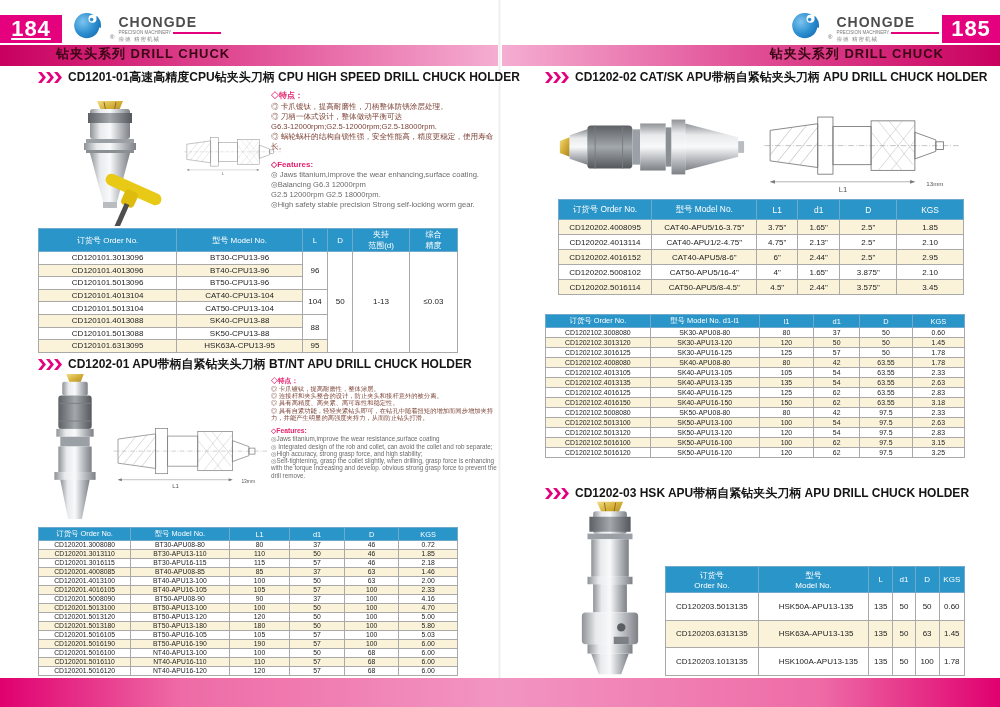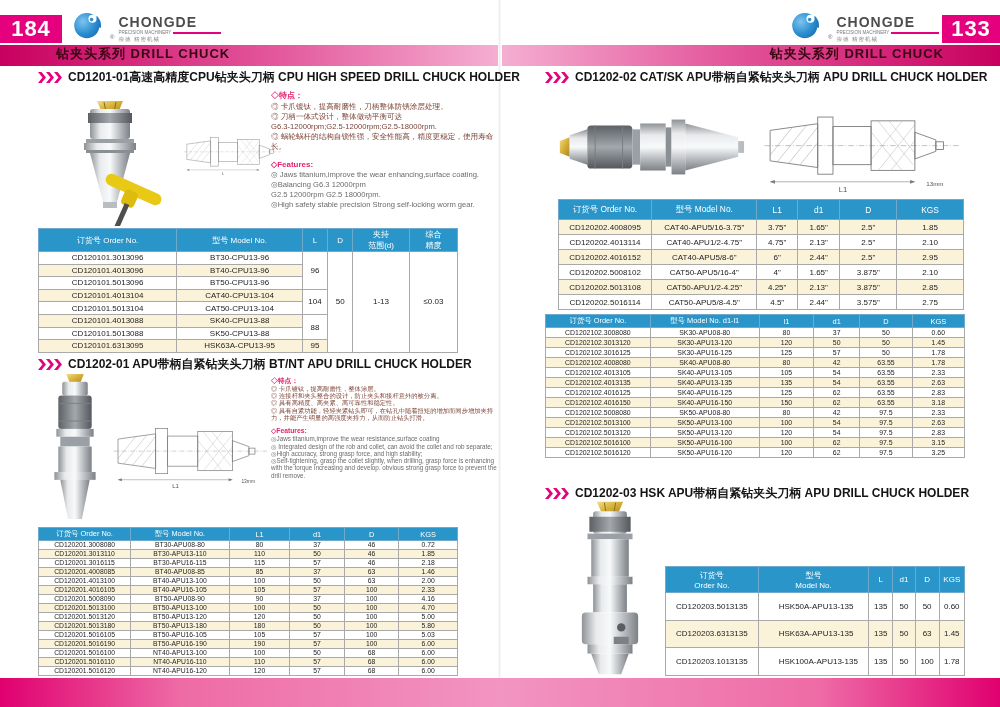--- a/index.html
+++ b/index.html
@@ -7,21 +7,21 @@
   #stage { position:relative; width:1000px; height:707px; background:#fff; overflow:hidden; }
   .abs { position:absolute; }
 
   
   .page-split { position:absolute; left:498px; top:0; width:3px; height:707px;
     background:linear-gradient(90deg, rgba(0,0,0,0) 0%, rgba(0,0,0,0.07) 50%, rgba(0,0,0,0) 100%); }
 
   
   .page-num { position:absolute; background:#e5007d; color:#fff; font-weight:bold;
     font-size:22px; display:flex; align-items:center; justify-content:center; letter-spacing:1px; }
-  #pn-left { left:0; top:15px; width:62px; height:28px; }
+  #pn-left { left:0; top:15px; width:62px; height:28px;text-decoration:underline; }
   #pn-right { right:0; top:15px; width:58px; height:28px; }
 
   
   .logo { position:absolute; display:flex; align-items:flex-end; gap:4px; }
   #logo-left { left:70px; top:7px; }
   #logo-right { left:788px; top:7px; }
   .logo-text { padding-top:5px; }
   .logo-name { font-size:14px; font-weight:bold; color:#4d4d4d; letter-spacing:1px; line-height:1; }
   .logo-sub { font-size:4.5px; color:#7a7a7a; display:flex; align-items:center; gap:2px; white-space:nowrap; margin-top:1px; }
   .pink-line { display:inline-block; width:48px; height:2px; background:#e5007d; }
@@ -501,21 +501,21 @@
           <td>CD120201.5016120</td>
           <td>NT40-APU16-120</td>
           <td>120</td>
           <td>57</td>
           <td>68</td>
           <td>6.00</td>
         </tr>
       </tbody>
     </table>
 
-  <div class="page-num" id="pn-right">133</div>
+  <div class="page-num" id="pn-right">185</div>
 
   <div class="logo" id="logo-right">
     <svg width="36" height="36" viewBox="0 0 40 40">
       <circle cx="19" cy="21" r="15.5" fill="url(#blueG)"></circle>
       <path d="M30,10 A15.5,15.5 0 1,0 34,23" fill="none" stroke="#fff" stroke-width="3"></path>
       <circle cx="25" cy="13" r="4.5" fill="#fff"></circle>
       <circle cx="24" cy="14" r="2" fill="#2d8fd0"></circle>
     </svg>
     <span class="reg">®</span>
     <div class="logo-text">
@@ -622,34 +622,26 @@
         </tr>
         <tr>
           <td>CD120202.5008102</td>
           <td>CAT50-APU5/16-4"</td>
           <td>4"</td>
           <td>1.65"</td>
           <td>3.875"</td>
           <td>2.10</td>
         </tr>
         <tr>
-          <td>CD120202.5013108</td>
-          <td>CAT50-APU1/2-4.25"</td>
-          <td>4.25"</td>
-          <td>2.13"</td>
-          <td>3.875"</td>
-          <td>2.85</td>
-        </tr>
-        <tr>
           <td>CD120202.5016114</td>
           <td>CAT50-APU5/8-4.5"</td>
           <td>4.5"</td>
           <td>2.44"</td>
           <td>3.575"</td>
-          <td>2.75</td>
+          <td>3.45</td>
         </tr>
       </tbody>
     </table>
   <table class="ctable stripe-even" id="t4">
       <thead>
         <tr>
           <th>订货号 Order No.</th>
           <th>型号 Model No. d1-l1</th>
           <th>l1</th>
           <th>d1</th>

